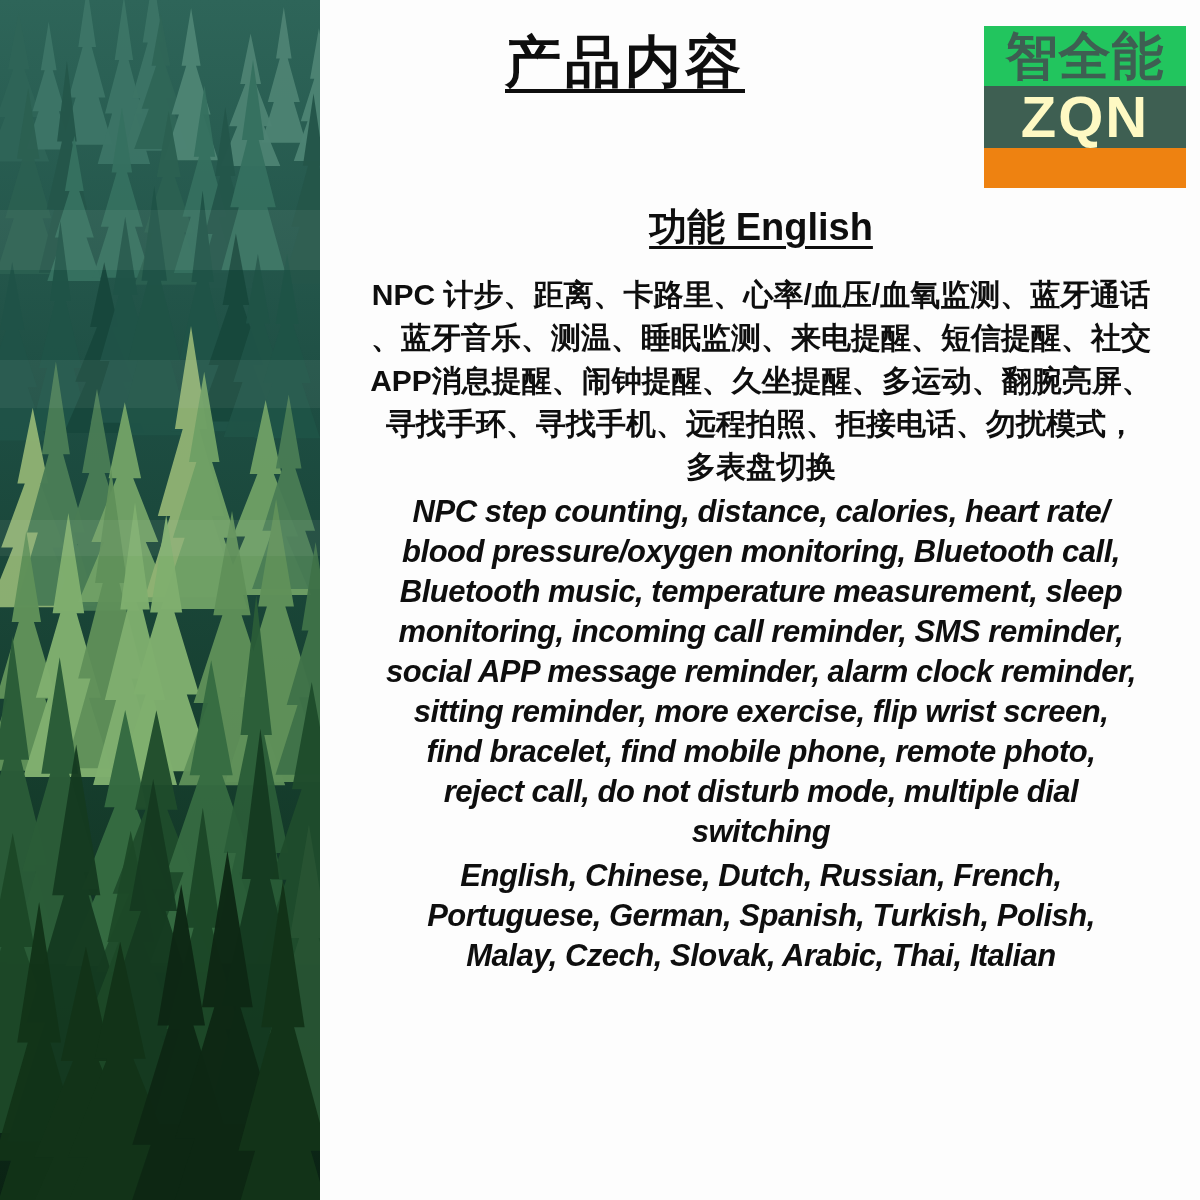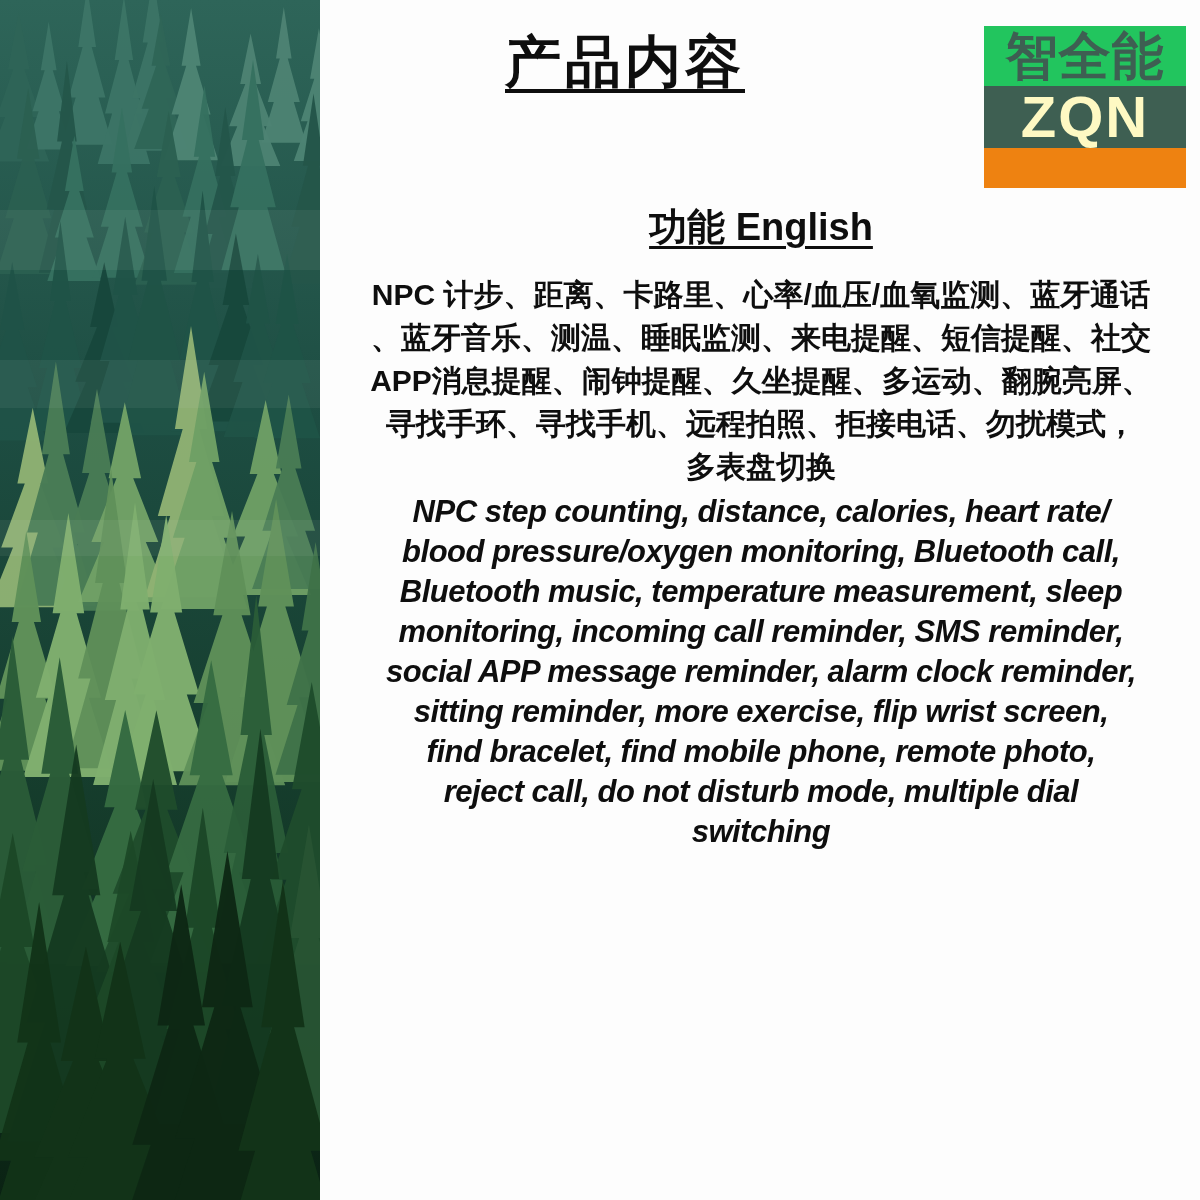--- a/index.html
+++ b/index.html
@@ -159,15 +159,18 @@
     <div class="lines en">NPC step counting, distance, calories, heart rate/
 blood pressure/oxygen monitoring, Bluetooth call,
 Bluetooth music, temperature measurement, sleep
 monitoring, incoming call reminder, SMS reminder,
 social APP message reminder, alarm clock reminder,
 sitting reminder, more exercise, flip wrist screen,
 find bracelet, find mobile phone, remote photo,
 reject call, do not disturb mode, multiple dial
 switching</div>
 
+    <div class="lines en">English, Chinese, Dutch, Russian, French,
+Portuguese, German, Spanish, Turkish, Polish,
+Malay, Czech, Slovak, Arabic, Thai, Italian</div>
 
   </div>
 </div>
 
 </body></html>

